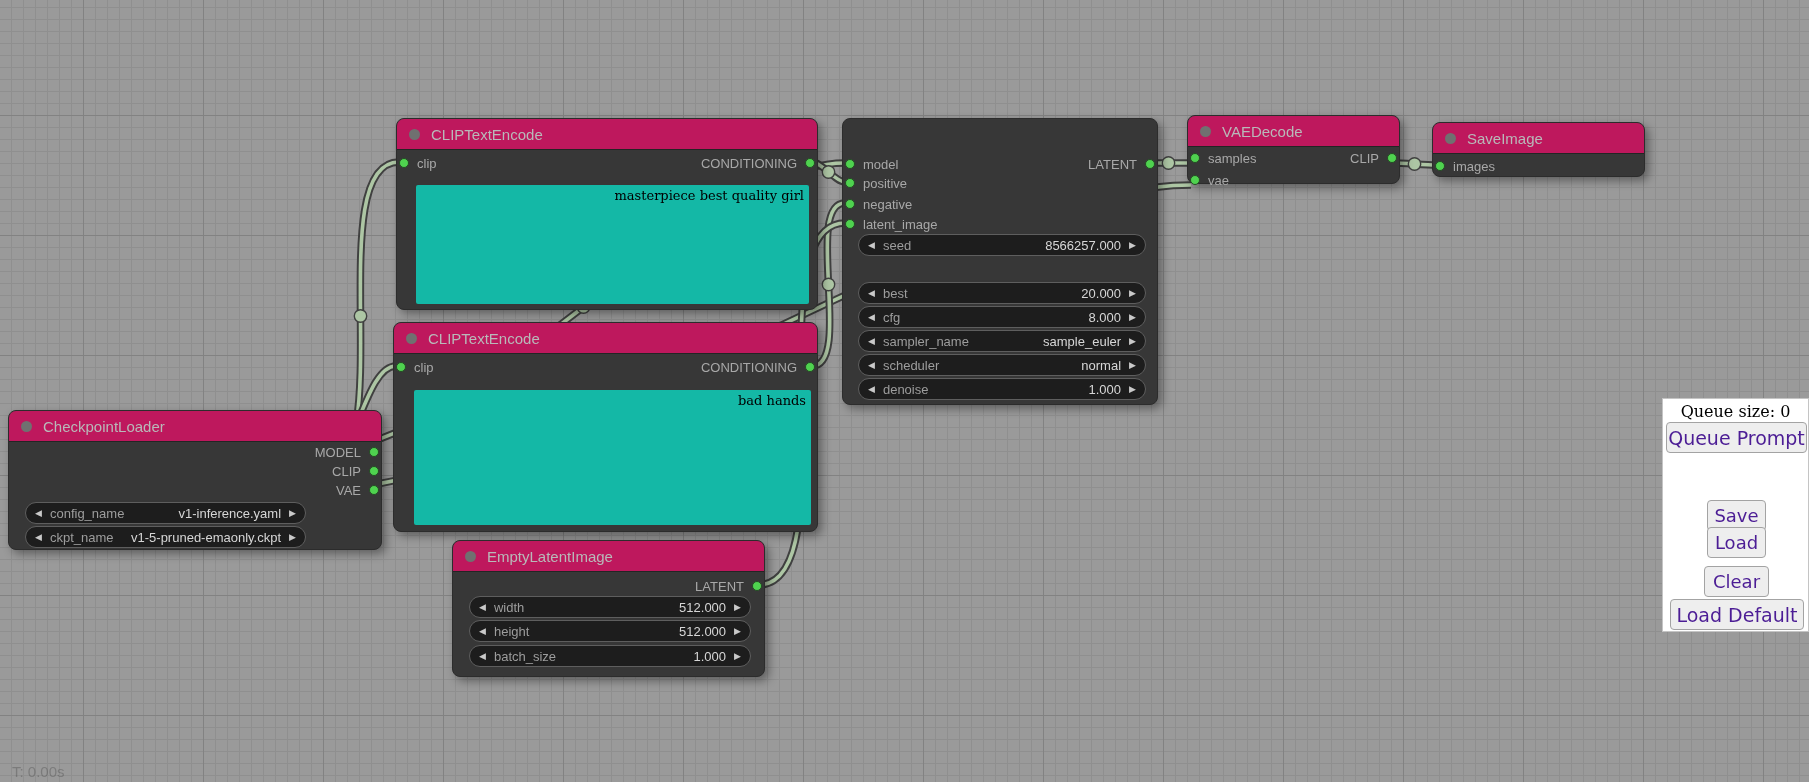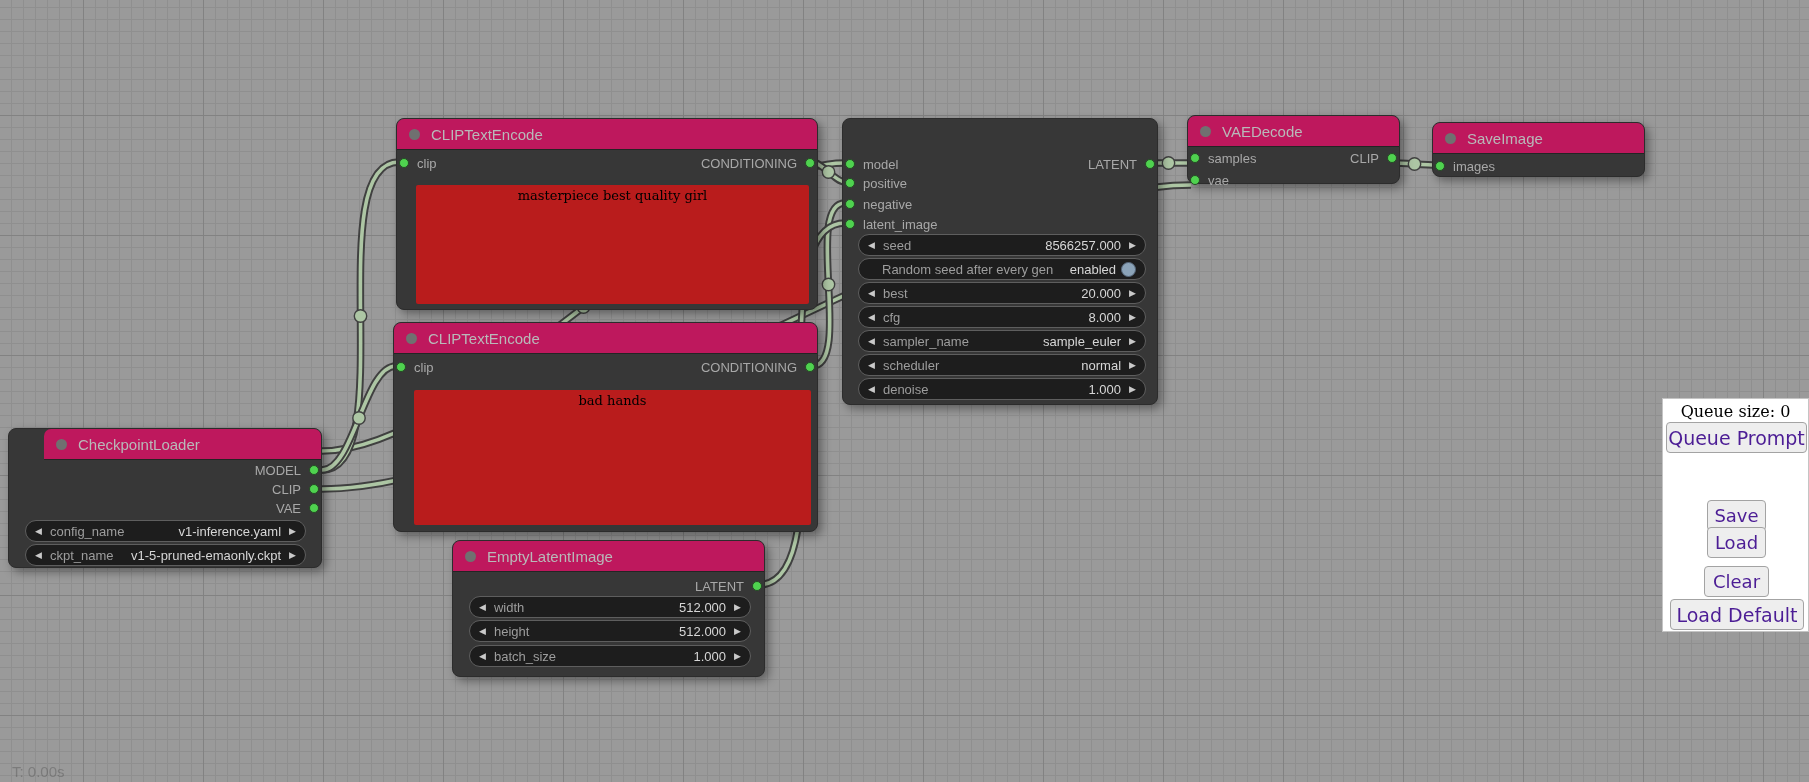--- a/index.html
+++ b/index.html
@@ -46,23 +46,23 @@
     border-radius:12px;display:flex;align-items:center;font-size:13px;
     color:#9d9d9d;padding:0 9px;box-sizing:border-box;white-space:nowrap;cursor:pointer;
   }
   .widget .arrow{font-size:9px;color:#c9c9c9;line-height:1;}
   .widget .wlabel{margin-left:8px;}
   .widget .wvalue{margin-left:auto;margin-right:8px;color:#d6d6d6;}
   .widget.toggle .wlabel{margin-left:14px;}
   .widget.toggle .wvalue{margin-right:5px;}
   .toggle-dot{width:15px;height:15px;border-radius:50%;background:#8ba3b8;border:1px solid #56677a;box-sizing:border-box;flex:0 0 auto;}
   .prompt-box{
-    position:absolute;background:#b91c1c;color:#000;
-    font:13px "DejaVu Serif",serif;padding:3px 16px;box-sizing:border-box;
-    border-radius:2px;overflow:hidden;text-align:center;cursor:text;
+    position:absolute;background:#14b8a6;color:#000;
+    font:13px "DejaVu Serif",serif;padding:3px 5px;box-sizing:border-box;
+    border-radius:2px;overflow:hidden;text-align:right;cursor:text;
   }
   .menu{
     position:absolute;left:1662px;top:398px;width:147px;height:234px;z-index:3;
     background:#ffffff;border:1px solid #c4c4c4;box-sizing:border-box;
   }
   .queue-size{
     position:absolute;left:0;top:3px;width:100%;text-align:center;
     font:16px "DejaVu Serif",serif;color:#000;
   }
   .btn{
@@ -106,21 +106,21 @@
     <path d="M 1146 163 C 1157.25 163, 1179.75 163, 1191 163" fill="none" stroke="#404040" stroke-width="7.5"></path>
     <path d="M 1146 163 C 1157.25 163, 1179.75 163, 1191 163" fill="none" stroke="#adc6a4" stroke-width="3.6"></path>
     <circle cx="1168.5" cy="163" r="6.2" fill="#adc6a4" stroke="#404040" stroke-width="1.4"></circle>
     <path d="M 1393 163 C 1403.7616216250156 163, 1425.2383783749844 165, 1436 165" fill="none" stroke="#404040" stroke-width="7.5"></path>
     <path d="M 1393 163 C 1403.7616216250156 163, 1425.2383783749844 165, 1436 165" fill="none" stroke="#adc6a4" stroke-width="3.6"></path>
     <circle cx="1414.5" cy="164" r="6.2" fill="#adc6a4" stroke="#404040" stroke-width="1.4"></circle>
   </svg>
 
 <div class="stats">T: 0.00s</div>
 
-<div class="node" style="left:8px;top:428px;width:314px;height:140px;padding-left:35px;">
+<div class="node" style="left:8px;top:410px;width:374px;height:140px;">
   <div class="node-title">
     <span class="title-dot"></span>
     <span>CheckpointLoader</span>
   </div>
   <div class="prow out" style="top:32px;">
     <span class="plabel">MODEL</span>
     <span class="pdot"></span>
   </div>
   <div class="prow out" style="top:51px;">
     <span class="plabel">CLIP</span>
@@ -224,25 +224,20 @@
   </div>
   <div class="prow in" style="top:96px;">
     <span class="pdot"></span>
     <span class="plabel">latent_image</span>
   </div>
   <div class="widget" style="left:15px;top:115px;width:288px;">
     <span class="arrow">◀</span>
     <span class="wlabel">seed</span>
     <span class="wvalue">8566257.000</span>
     <span class="arrow">▶</span>
-  </div>
-  <div class="widget toggle" style="left:15px;top:139px;width:288px;">
-    <span class="wlabel">Random seed after every gen</span>
-    <span class="wvalue">enabled</span>
-    <span class="toggle-dot"></span>
   </div>
   <div class="widget" style="left:15px;top:163px;width:288px;">
     <span class="arrow">◀</span>
     <span class="wlabel">best</span>
     <span class="wvalue">20.000</span>
     <span class="arrow">▶</span>
   </div>
   <div class="widget" style="left:15px;top:187px;width:288px;">
     <span class="arrow">◀</span>
     <span class="wlabel">cfg</span>

